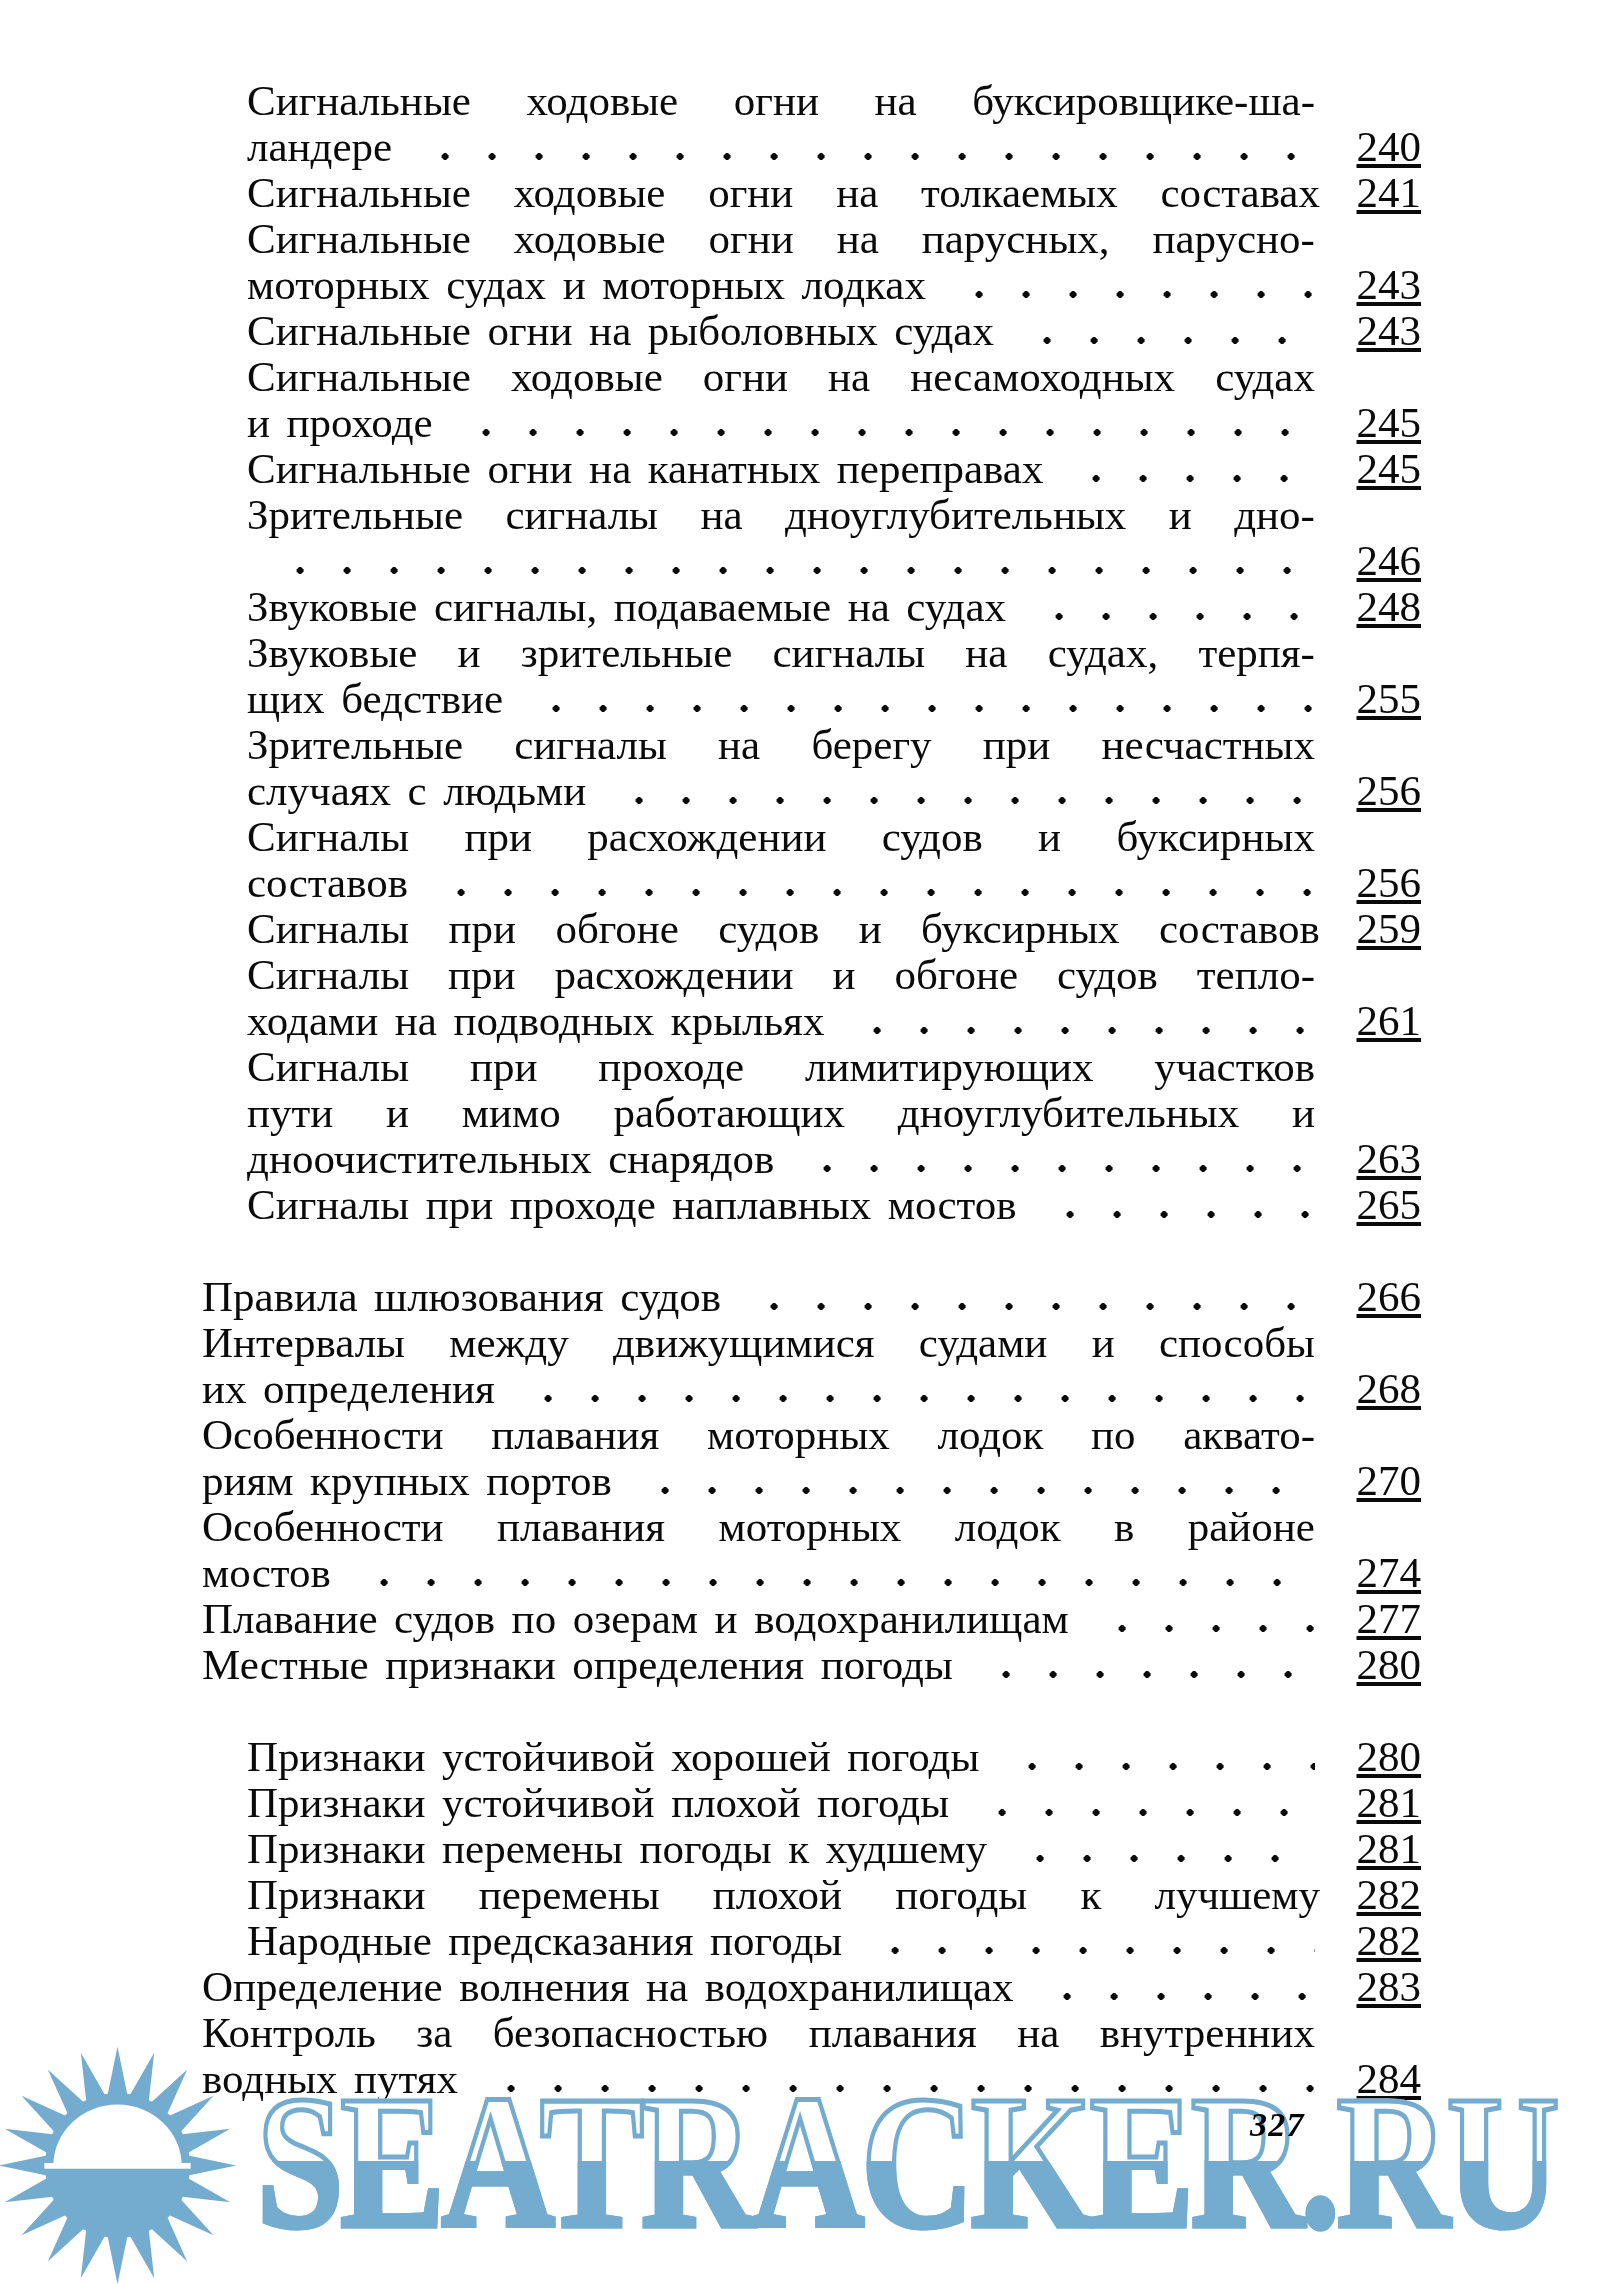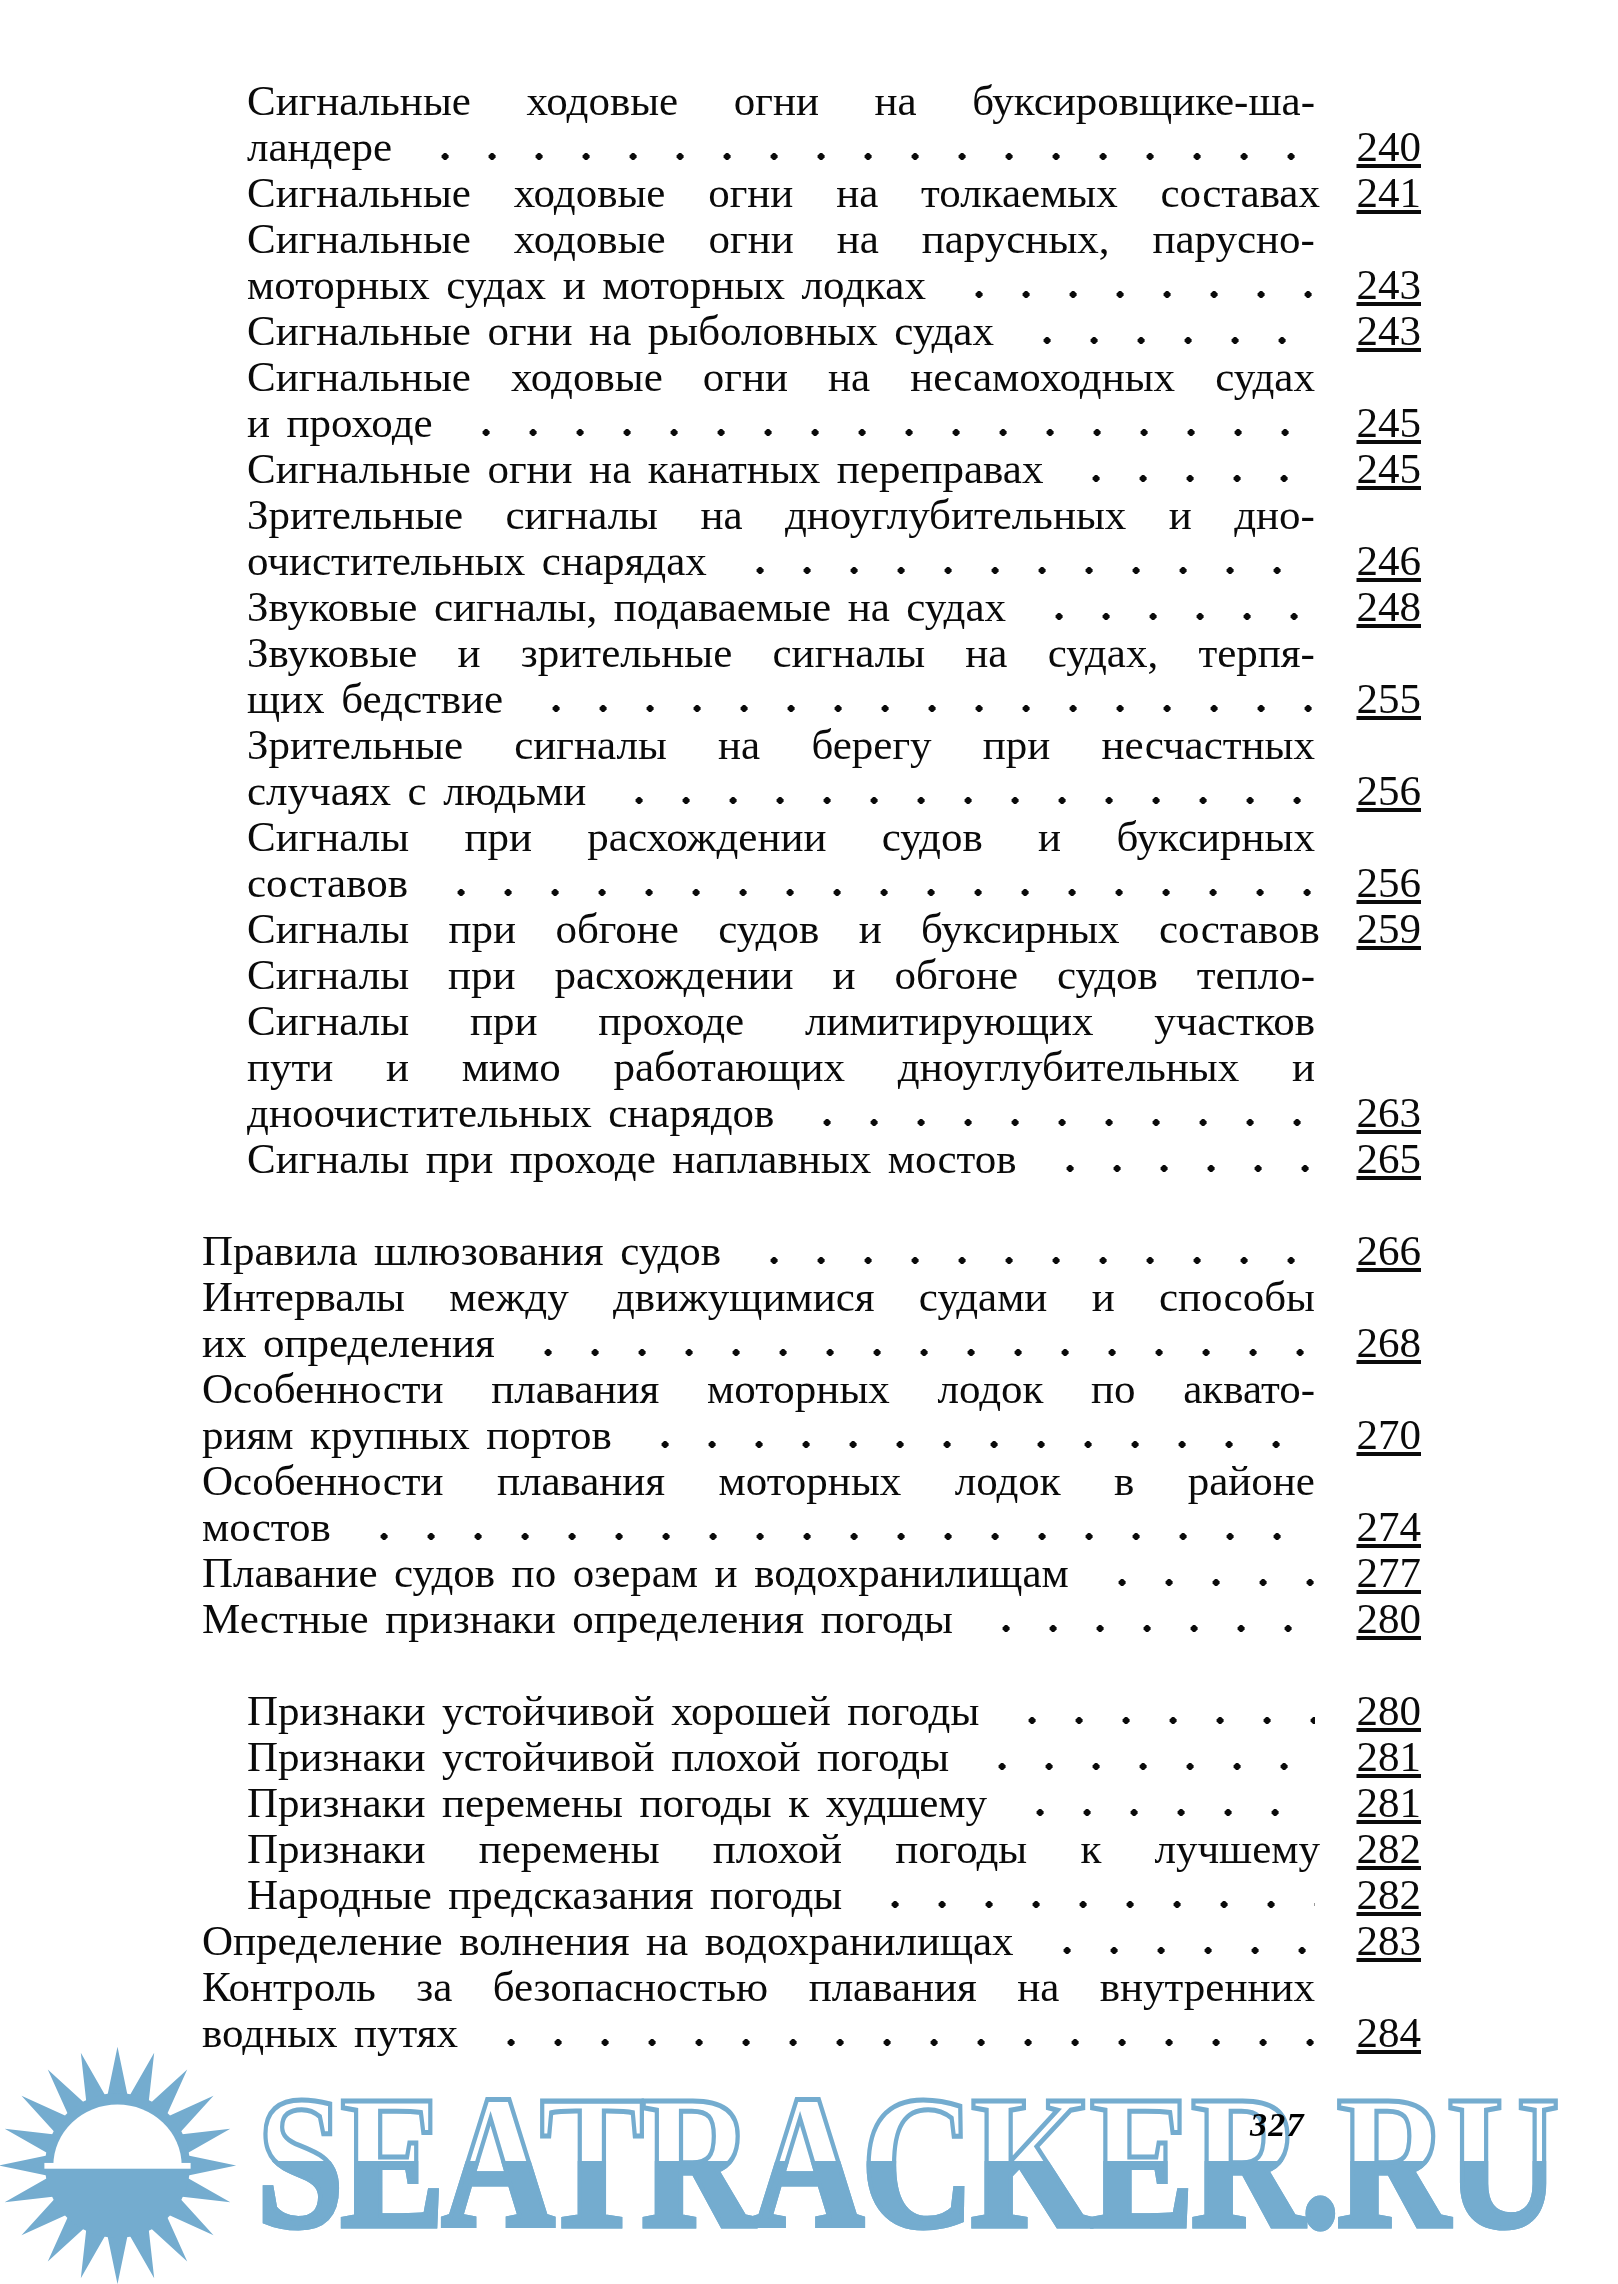--- a/index.html
+++ b/index.html
@@ -122,21 +122,20 @@
         <span>Зрительные</span>
         <span>сигналы</span>
         <span>на</span>
         <span>дноуглубительных</span>
         <span>и</span>
         <span>дно-</span>
       </span>
 
   </div>
     <div class="row ind">
-    <span class="txt">очистительных снарядах</span>
     <span class="leader"></span>
     <span class="num">246</span>
   </div>
     <div class="row ind">
     <span class="txt">Звуковые сигналы, подаваемые на судах</span>
     <span class="leader"></span>
     <span class="num">248</span>
   </div>
     <div class="row ind no-num">
     <span class="txt fill">
@@ -204,20 +203,25 @@
     <span class="txt fill">
         <span>Сигналы</span>
         <span>при</span>
         <span>расхождении</span>
         <span>и</span>
         <span>обгоне</span>
         <span>судов</span>
         <span>тепло-</span>
       </span>
 
+  </div>
+    <div class="row ind">
+    <span class="txt">ходами на подводных крыльях</span>
+    <span class="leader"></span>
+    <span class="num">261</span>
   </div>
     <div class="row ind no-num">
     <span class="txt fill">
         <span>Сигналы</span>
         <span>при</span>
         <span>проходе</span>
         <span>лимитирующих</span>
         <span>участков</span>
       </span>
 

